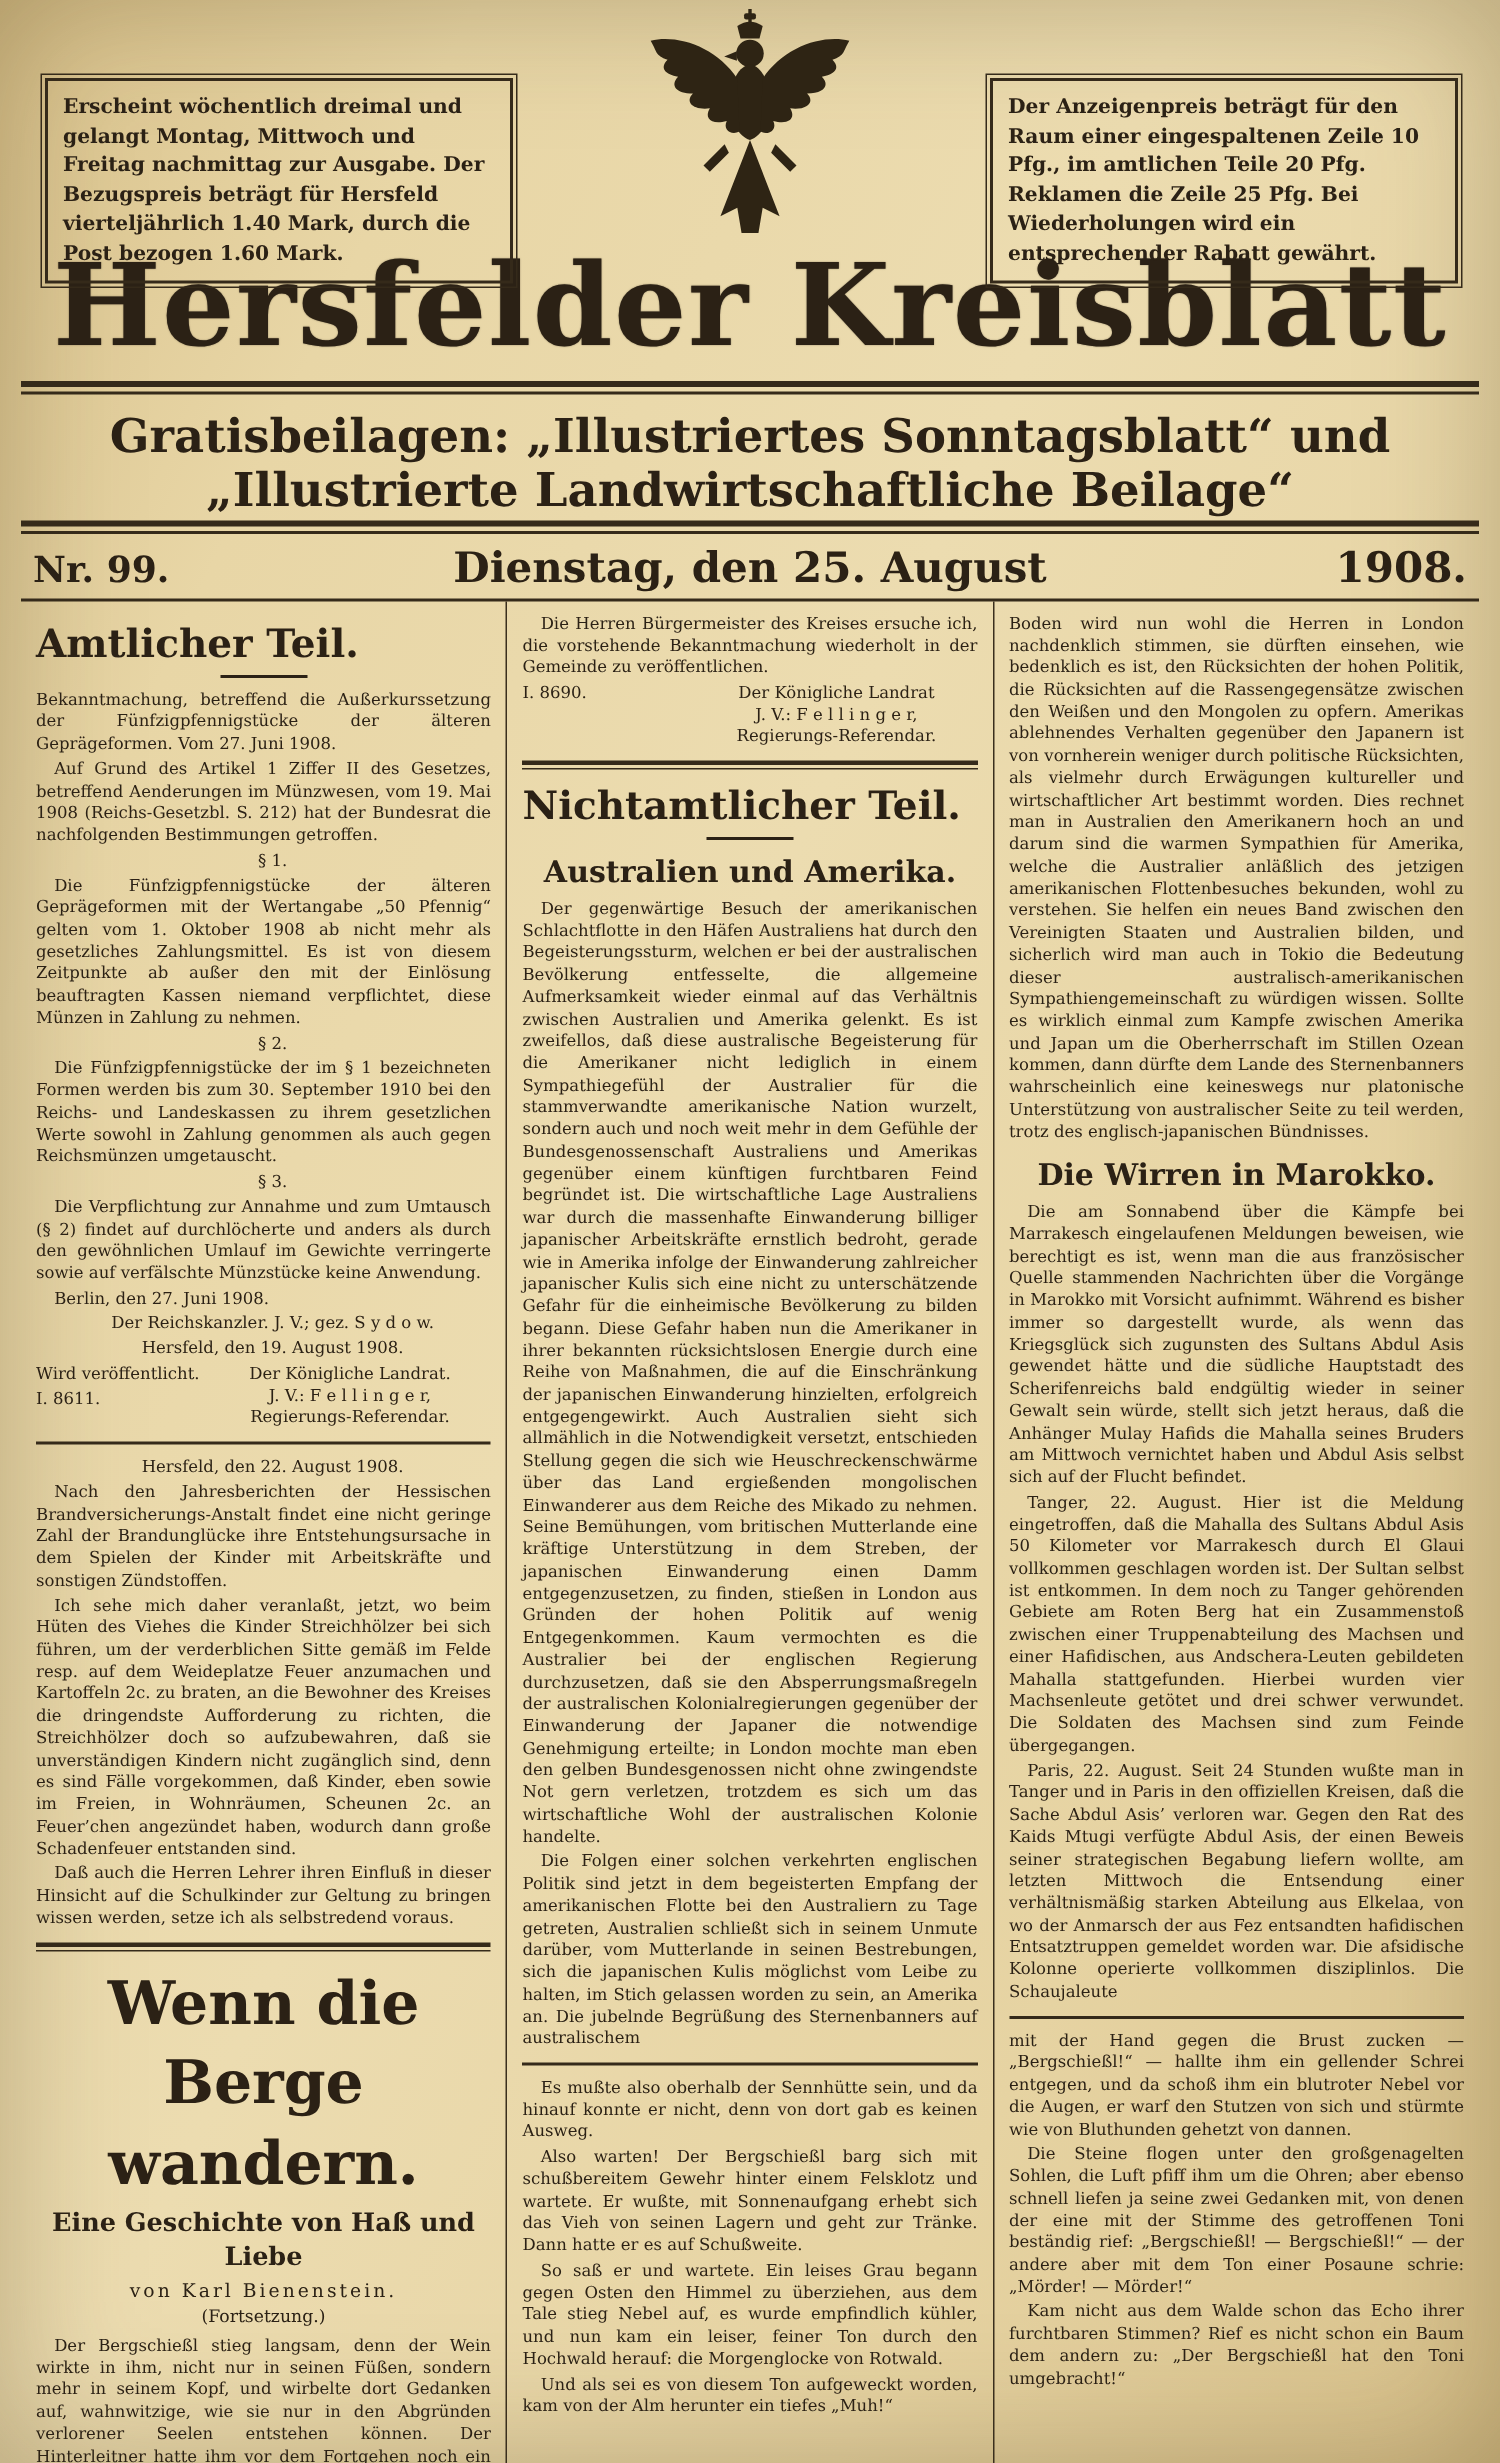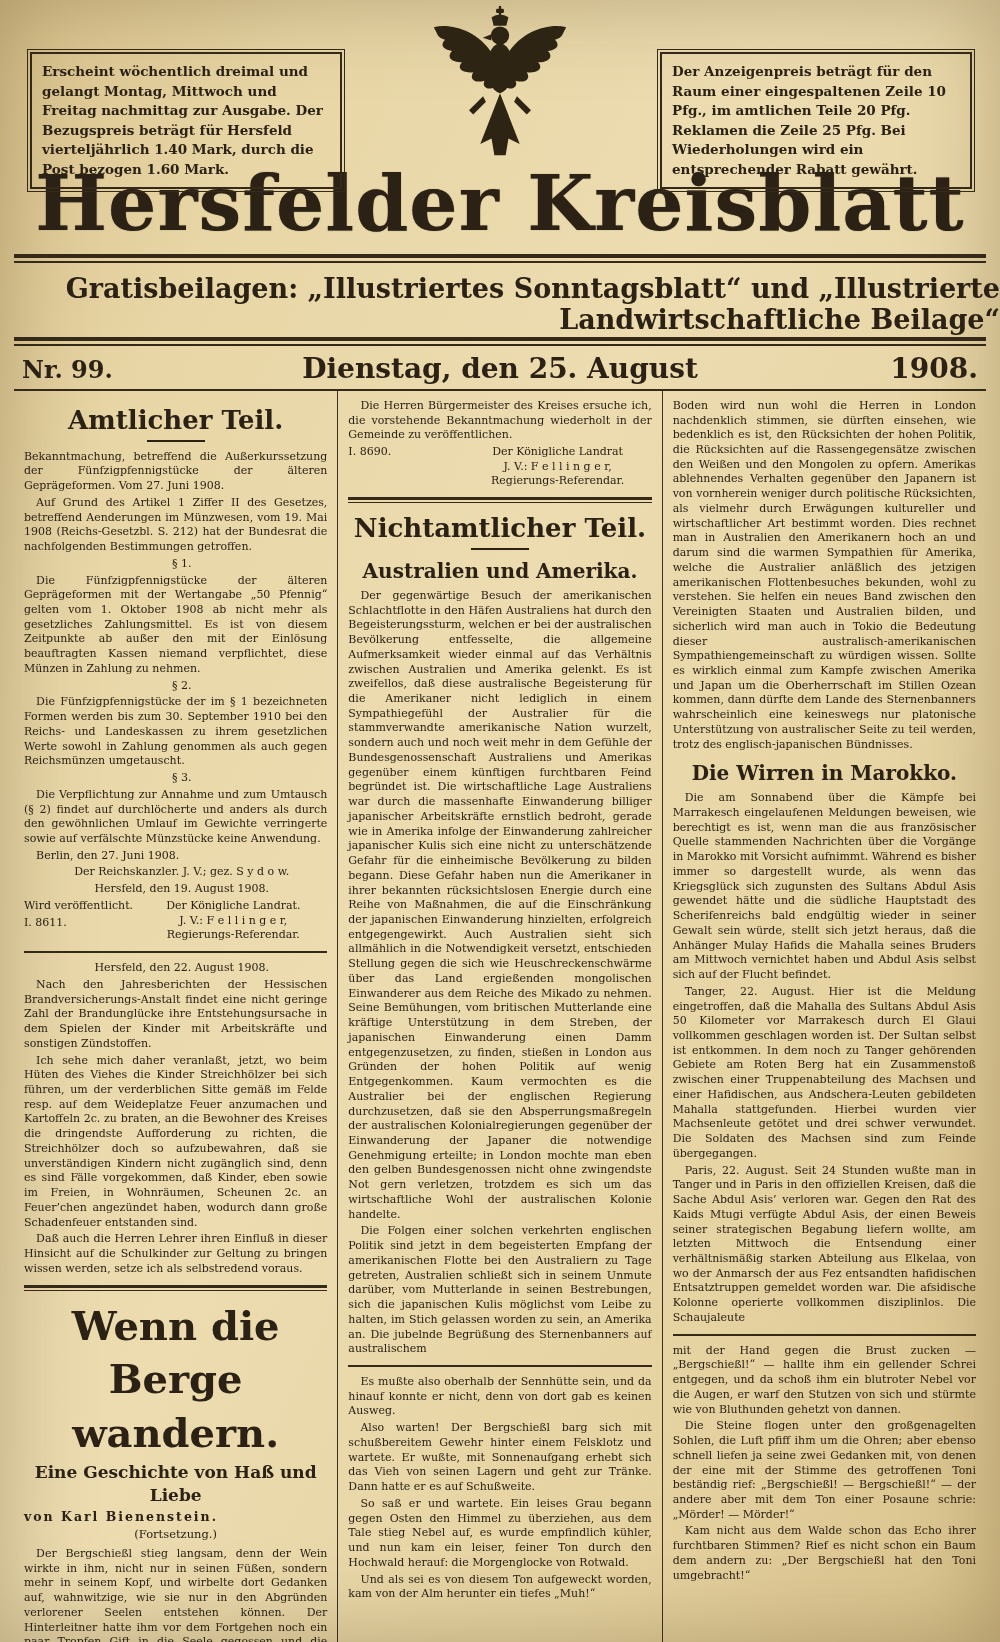--- a/index.html
+++ b/index.html
@@ -19,43 +19,43 @@
   }
   .infobox.left{left:30px;}
   .infobox.right{right:28px;}
   .eagle{position:absolute;left:50%;transform:translateX(-50%);top:6px;width:150px;height:155px;}
   .title{
     text-align:center;font-size:76px;font-weight:bold;letter-spacing:1px;
     margin:4px 0 10px 0;line-height:1.05;
     font-family:"DejaVu Serif",serif;text-shadow:0 0 1px rgba(43,33,21,.6);
   }
   .ruledbl{border-top:4px solid #352a1a;border-bottom:2px solid #352a1a;height:3px;margin:0 14px;}
-  .subtitle{text-align:right;font-size:27px;font-weight:bold;margin:10px 0 2px 0;}
+  .subtitle{text-align:center;font-size:31px;font-weight:bold;margin:10px 0 2px 0;}
   .phone{text-align:center;font-size:13px;font-weight:bold;margin-bottom:8px;}
   .dateline{display:flex;align-items:baseline;padding:6px 22px 4px 22px;}
   .dateline .no{font-size:24px;font-weight:bold;width:220px;}
   .dateline .dt{font-size:28px;font-weight:bold;flex:1;text-align:center;}
   .dateline .yr{font-size:28px;font-weight:bold;width:220px;text-align:right;}
   
   .cols{display:flex;margin:0 14px;border-top:2px solid #352a1a;}
   .col{width:33.33%;padding:8px 10px 0 10px;overflow:hidden;font-size:11px;line-height:1.34;text-align:justify;}
   .col.mid{border-left:1.5px solid #3a2f1d;border-right:1.5px solid #3a2f1d;}
   .col .p{margin:0 0 2px 0;text-indent:1.1em;}
   .col .p.noind{text-indent:0;}
-  .h-section{font-size:26px;font-weight:bold;text-align:center;margin:4px 0 2px 0;text-indent:0;}
+  .h-section{font-size:26px;font-weight:bold;margin:4px 0 2px 0;text-indent:0;}
   .h-article{font-size:20px;font-weight:bold;text-align:center;margin:8px 0 4px 0;text-indent:0;}
   .h-underline{width:58px;border-top:2px solid #2b2115;margin:2px auto 8px auto;}
   .center{text-align:center;text-indent:0;}
   .sig-row{display:flex;justify-content:space-between;margin:2px 0;}
   .sig-right{width:62%;text-align:center;}
   .colrule{border-top:2px solid #352a1a;margin:8px 0;}
   .colrule.dbl{border-top:3px solid #352a1a;border-bottom:1.5px solid #352a1a;height:2px;}
   .feu-title{font-size:40px;font-weight:bold;text-align:center;margin:8px 0 2px 0;}
   .feu-sub{font-size:17px;font-weight:bold;text-align:center;margin:0 0 2px 0;}
-  .feu-author{font-size:12.5px;font-weight:bold;letter-spacing:2px;margin:0;}
+  .feu-author{font-size:12.5px;font-weight:normal;text-align:center;letter-spacing:2px;margin:0;}
   .feu-cont{font-size:11.5px;text-align:center;margin:1px 0 5px 0;}
 </style>
 </head>
 <body>
 
 <div class="page">
 
   <div class="head">
     <div class="infobox left">Erscheint wöchentlich dreimal und gelangt Montag, Mittwoch und Freitag nachmittag zur Ausgabe. Der Bezugspreis beträgt für Hersfeld vierteljährlich 1.40 Mark, durch die Post bezogen 1.60 Mark.</div>
     <svg class="eagle" viewBox="0 0 100 110" xmlns="http://www.w3.org/2000/svg" fill="#2e2414">

